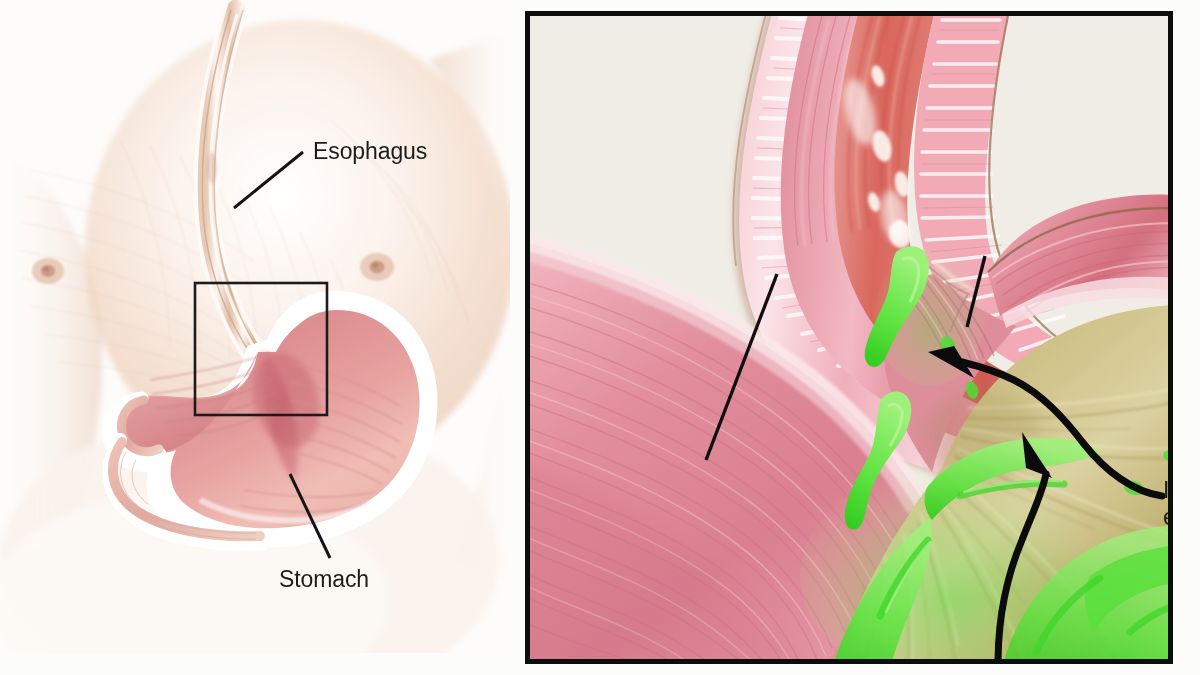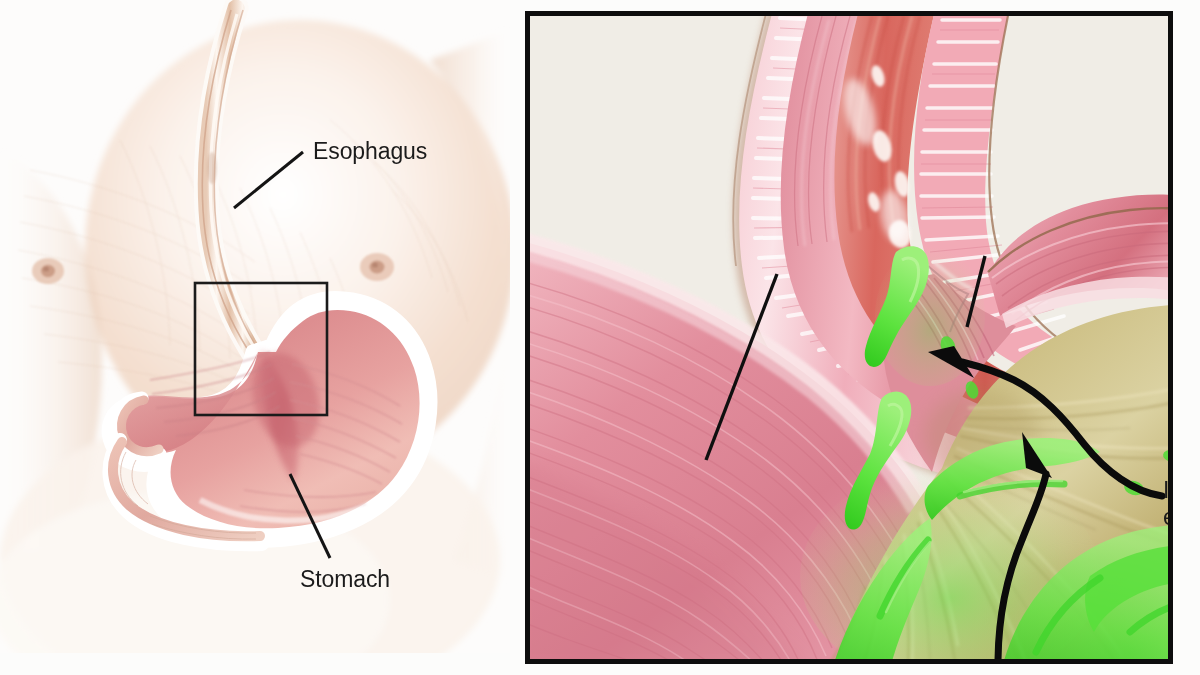--- a/index.html
+++ b/index.html
@@ -42,21 +42,21 @@
     position: absolute;
     color: #1b1b1b;
     font-family: "Liberation Sans", sans-serif;
     font-size: 23px;
     line-height: 1.17;
     letter-spacing: -0.1px;
     white-space: pre-line;
     -webkit-font-smoothing: antialiased;
   }
   #label-esophagus  { left: 313px; top: 138px; }
-  #label-stomach    { left: 300px; top: 566px; }
+  #label-stomach    { left: 279px; top: 566px; }
   #label-inflamed   { left: 633px; top: 461px; }
 </style>
 </head>
 <body>
 
 <div id="figure">
 
   <div class="panel" id="panel-overview">
     <svg width="510" height="675" viewBox="0 0 510 675">
       <defs>

